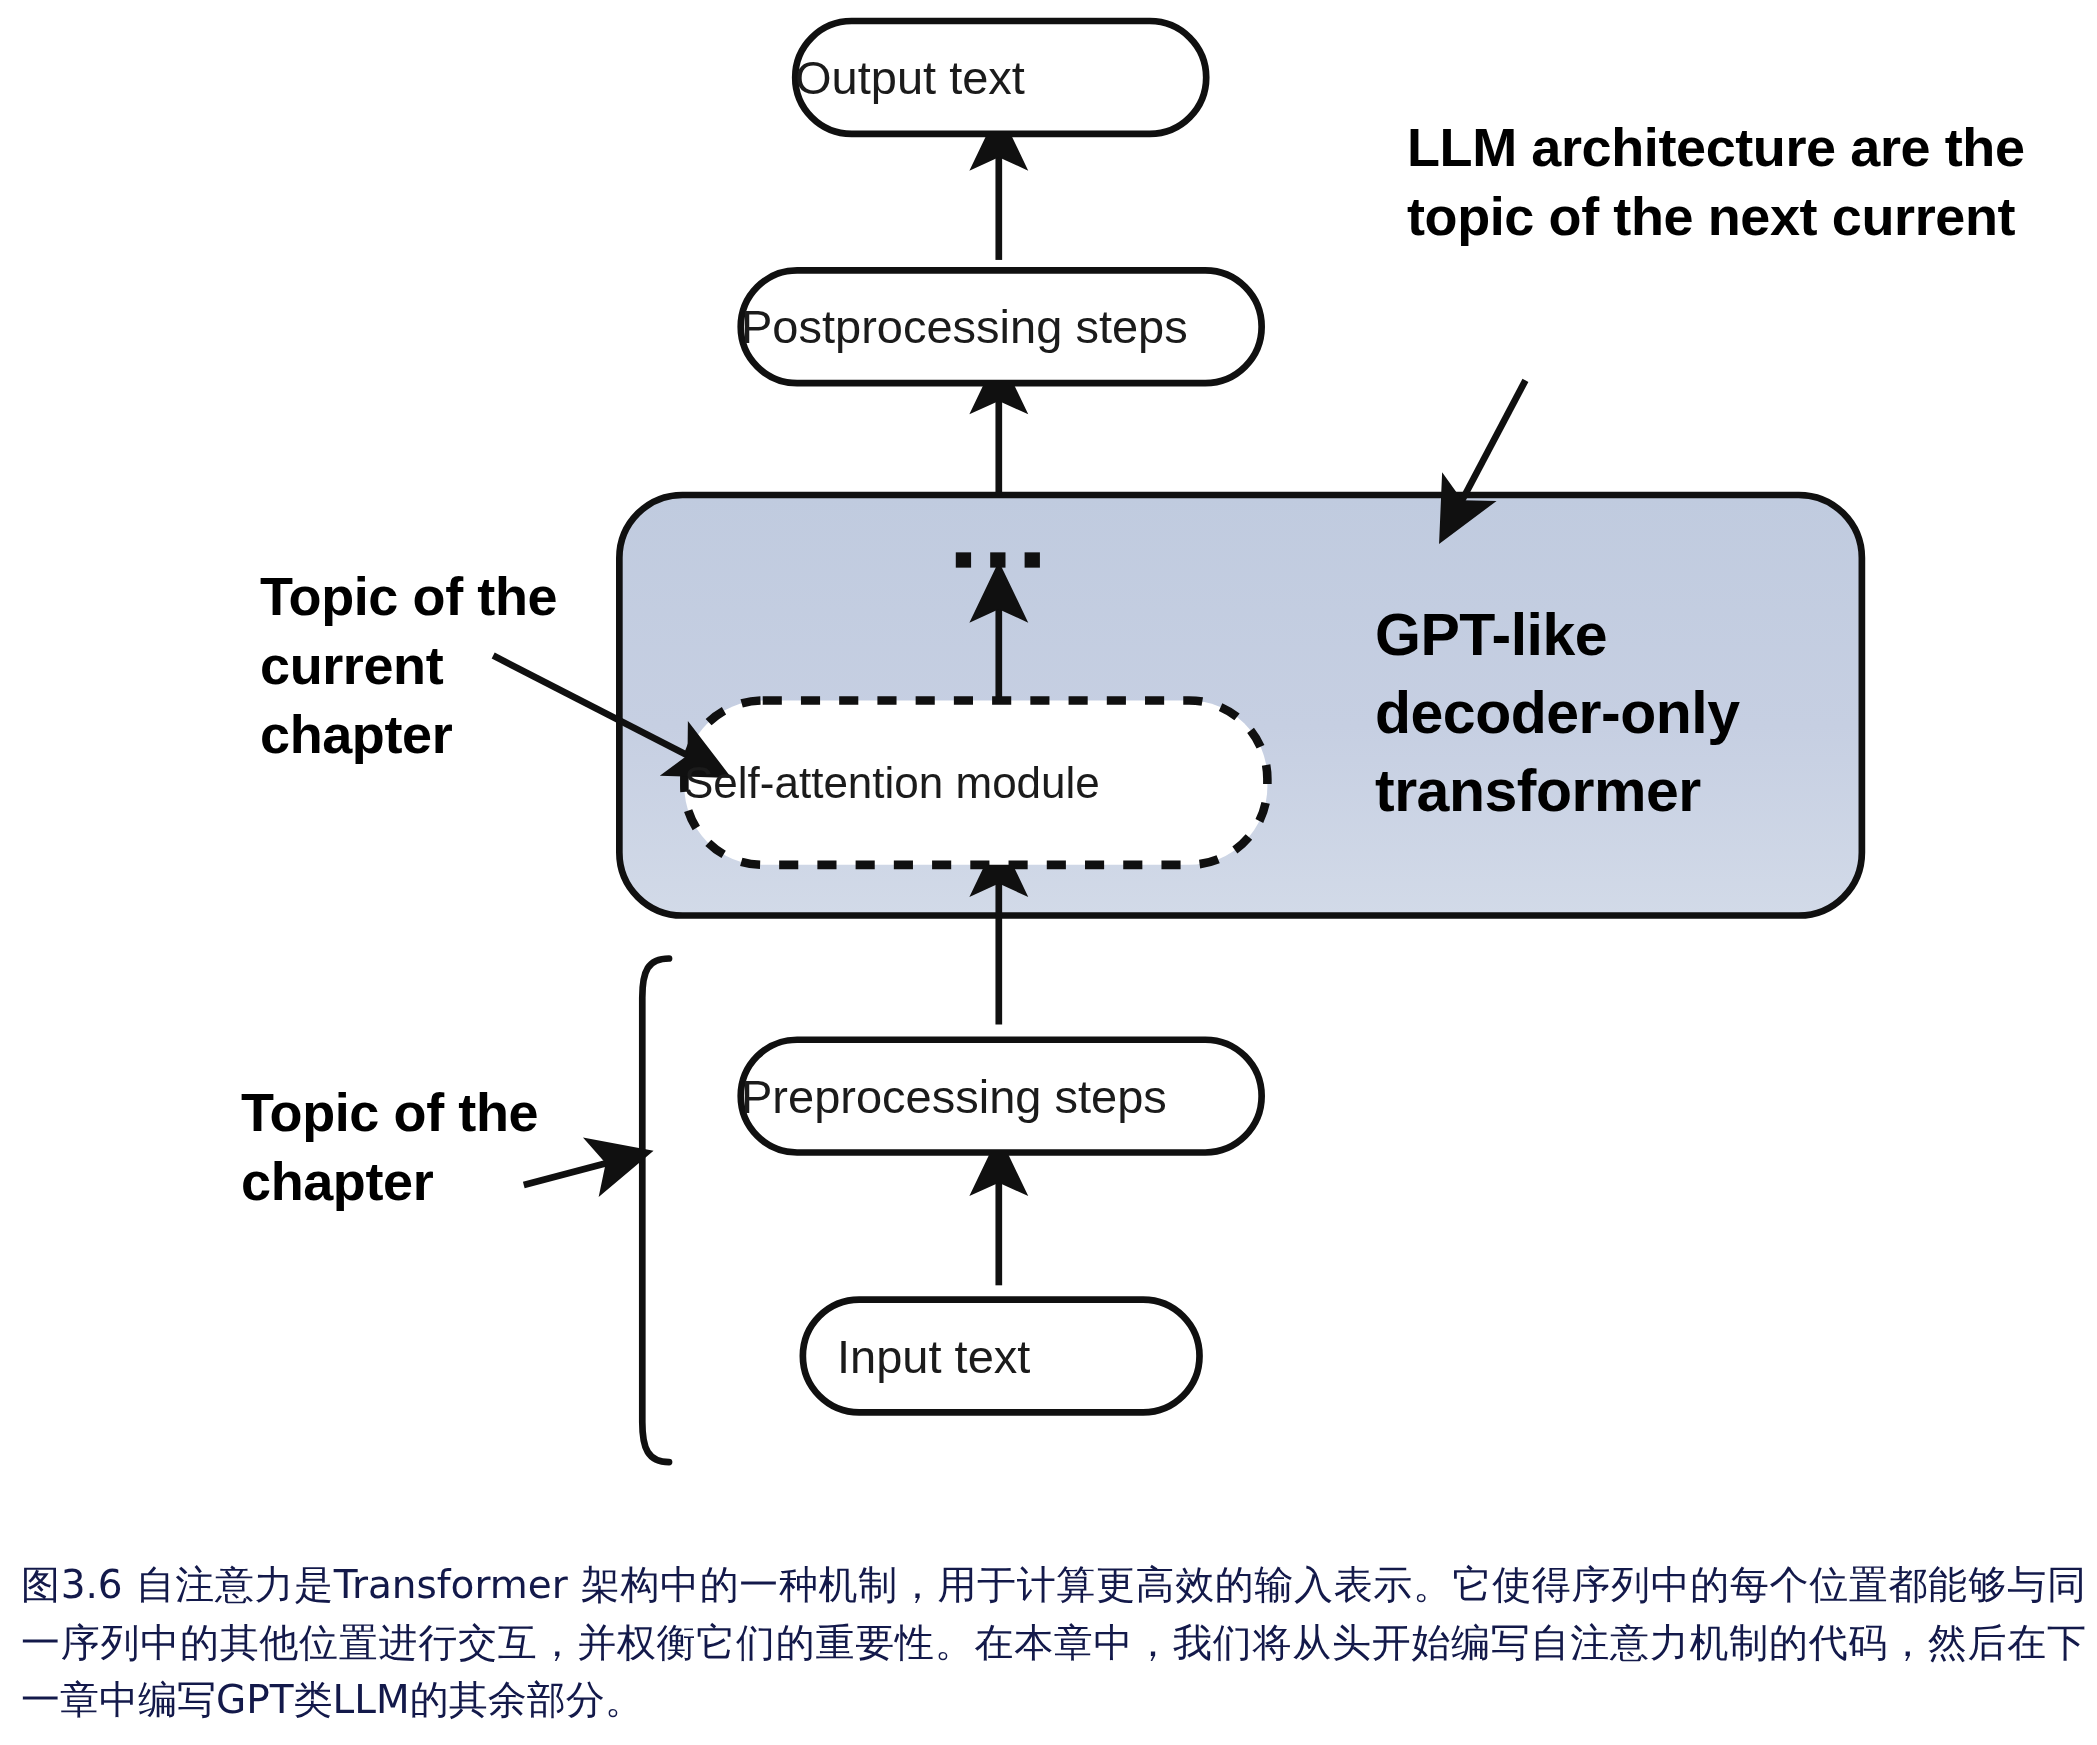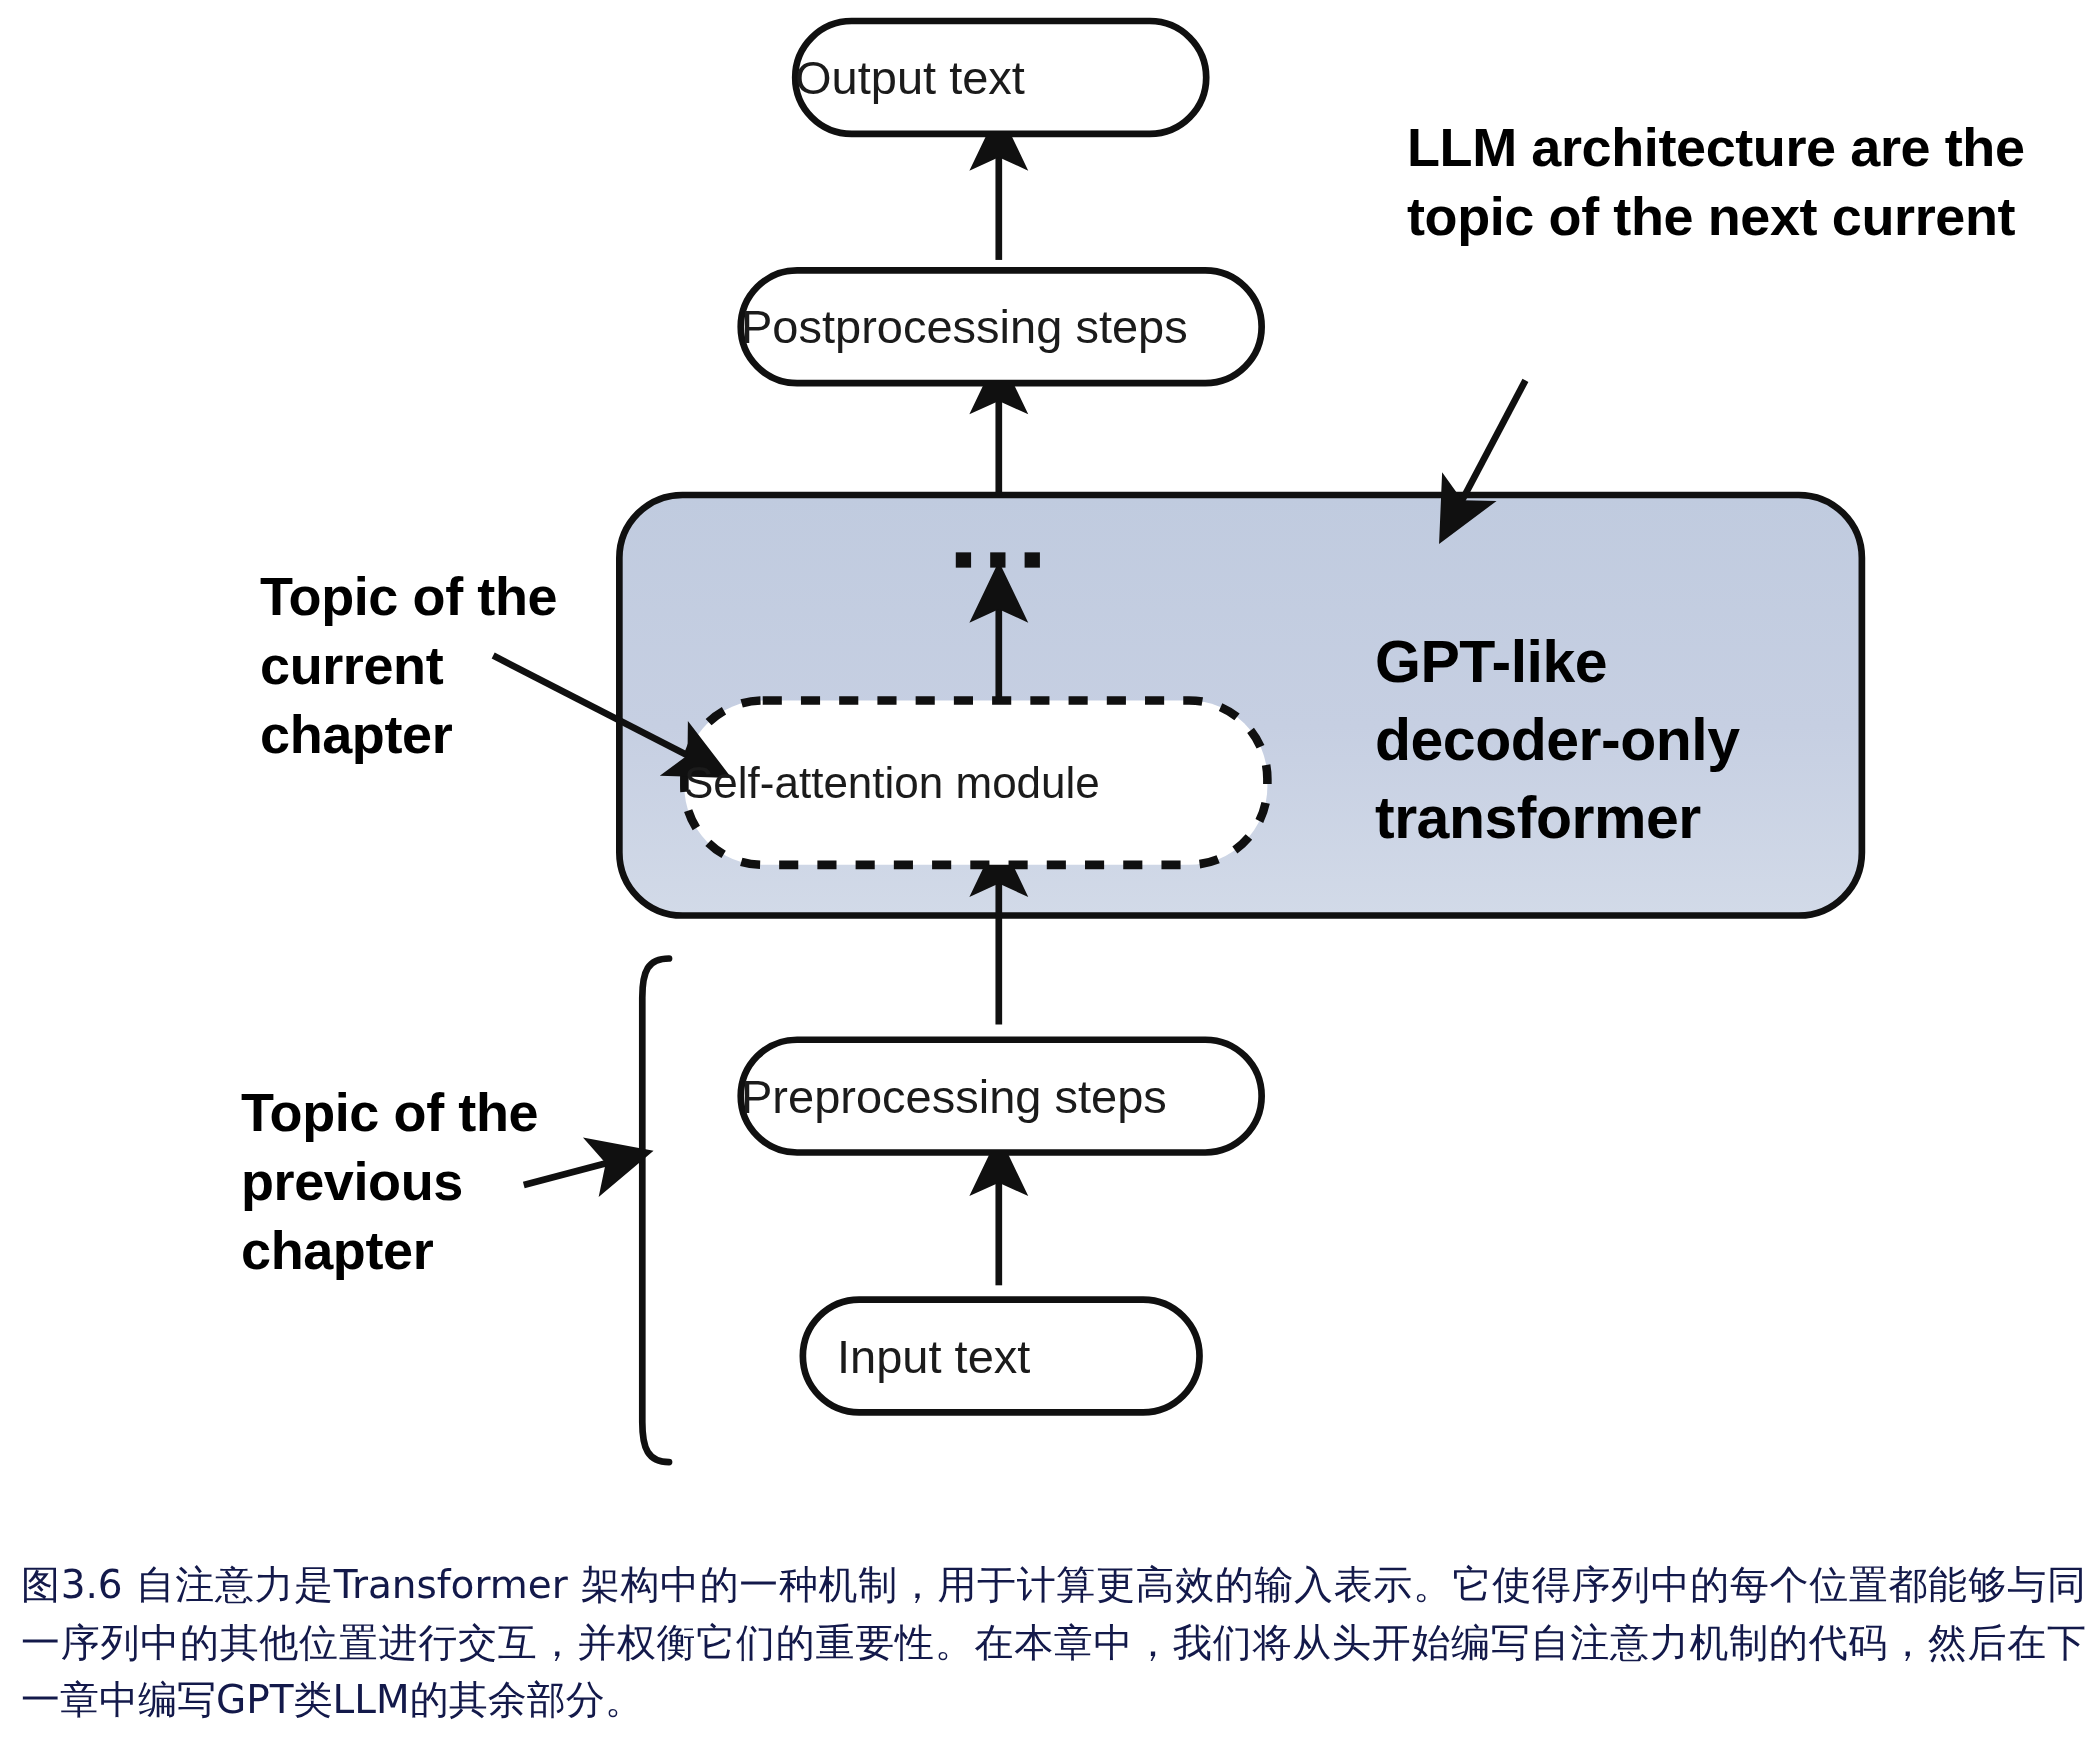--- a/index.html
+++ b/index.html
@@ -157,25 +157,24 @@
   </div>
 
   <div class="annot" style="left:260px; top:562px; width:401px; font-size:54px;">
     <div>Topic of the</div>
     <div>current</div>
     <div>chapter</div>
   </div>
 
   <div class="annot" style="left:241px; top:1078px; width:411px; font-size:54px;">
     <div>Topic of the</div>
-    <div>previous</div>
     <div>chapter</div>
   </div>
 
-  <div class="annot-inner" style="left:1375px; top:597px; width:497px; font-size:59px;margin-top:27px;">
+  <div class="annot-inner" style="left:1375px; top:597px; width:497px; font-size:59px;">
     <div>GPT-like</div>
     <div>decoder-only</div>
     <div>transformer</div>
   </div>
 
   <div id="caption">图3.6 自注意力是Transformer 架构中的一种机制，用于计算更高效的输入表示。它使得序列中的每个位置都能够与同一序列中的其他位置进行交互，并权衡它们的重要性。在本章中，我们将从头开始编写自注意力机制的代码，然后在下一章中编写GPT类LLM的其余部分。</div>
 
 </div>
 
 

